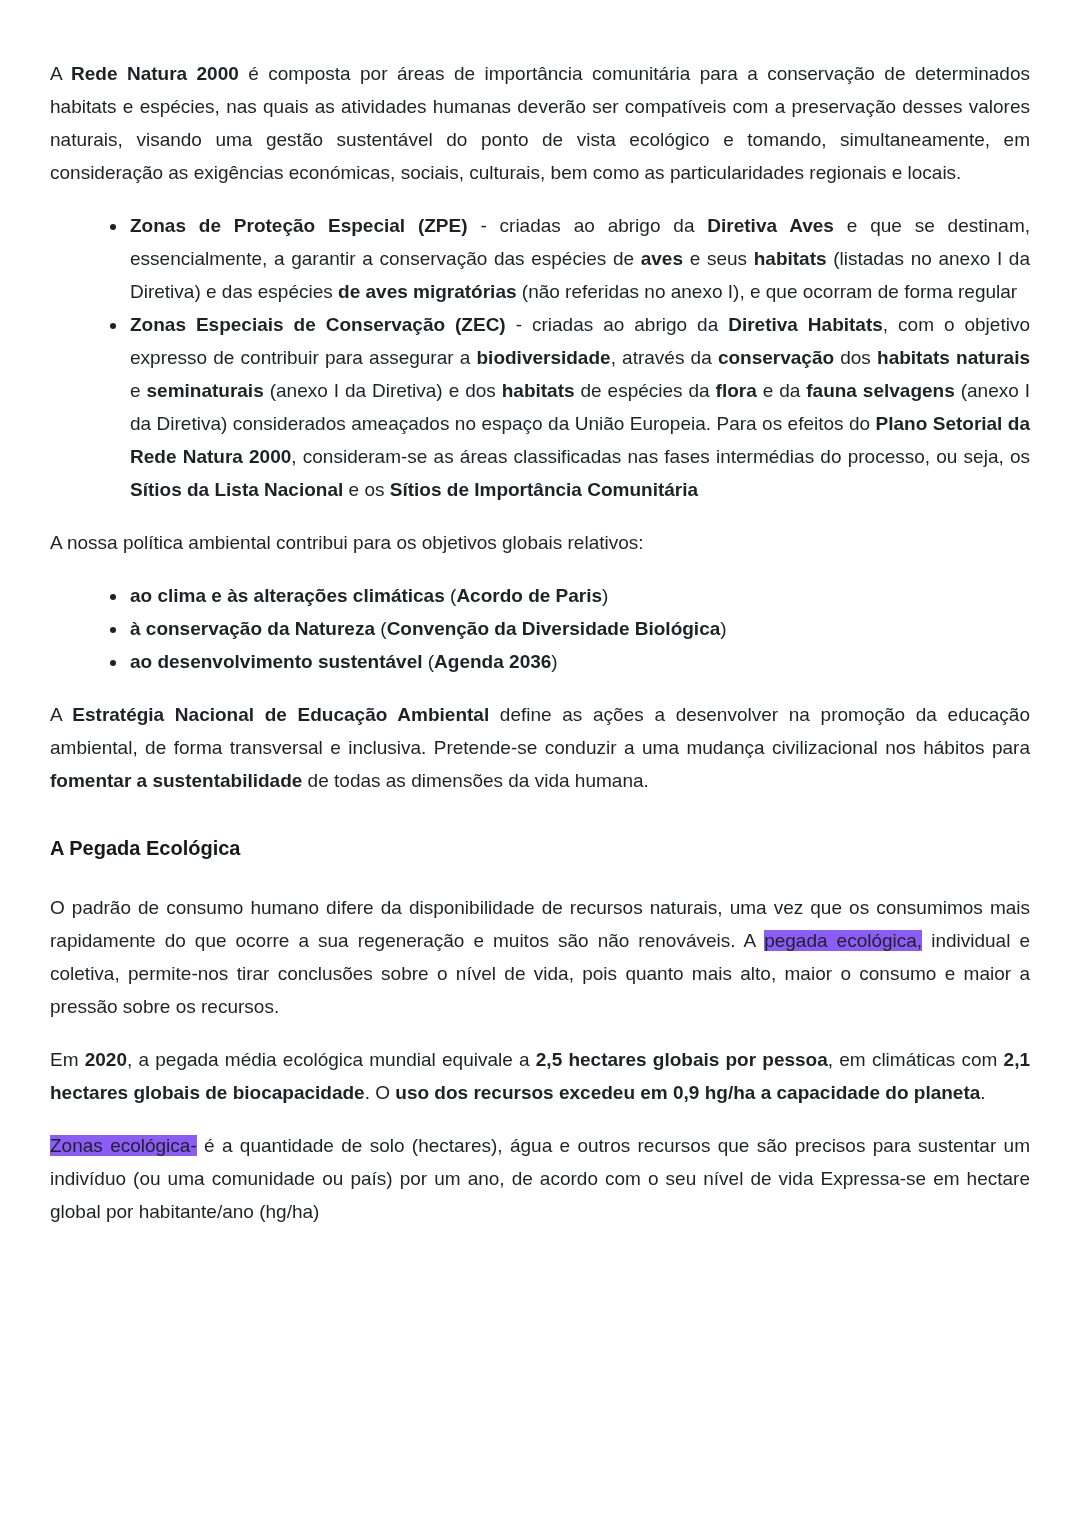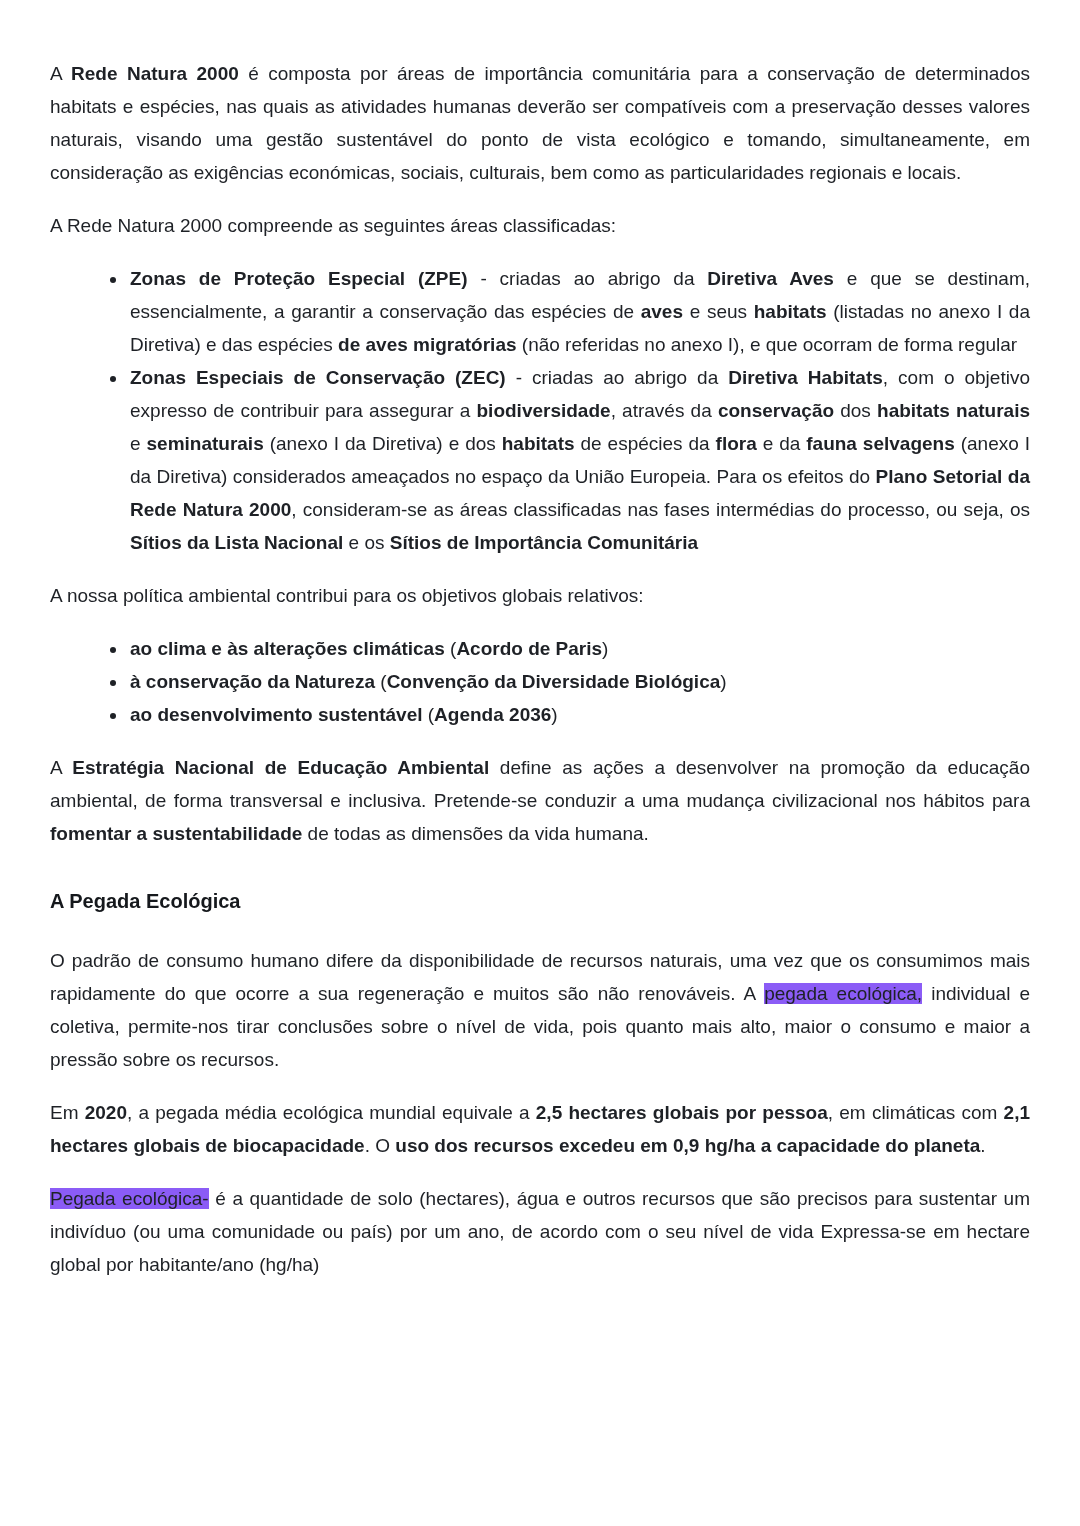--- a/index.html
+++ b/index.html
@@ -42,21 +42,20 @@
   .b { font-weight: 700; }
   .hl { background: #8b5cf6; }
 </style>
 </head>
 <body>
 
 <div class="page">
 
   <p><span>A </span><span class="b">Rede Natura 2000</span><span> é composta por áreas de importância comunitária para a conservação de determinados habitats e espécies, nas quais as atividades humanas deverão ser compatíveis com a preservação desses valores naturais, visando uma gestão sustentável do ponto de vista ecológico e tomando, simultaneamente, em consideração as exigências económicas, sociais, culturais, bem como as particularidades regionais e locais.</span></p>
 
-  <p><span>A Rede Natura 2000 compreende as seguintes áreas classificadas:</span></p>
 
   <ul>
     <li><span class="b">Zonas de Proteção Especial (ZPE)</span><span> - criadas ao abrigo da </span><span class="b">Diretiva Aves</span><span> e que se destinam, essencialmente, a garantir a conservação das espécies de </span><span class="b">aves</span><span> e seus </span><span class="b">habitats</span><span> (listadas no anexo I da Diretiva) e das espécies </span><span class="b">de aves migratórias</span><span> (não referidas no anexo I), e que ocorram de forma regular</span></li>
     <li><span class="b">Zonas Especiais de Conservação (ZEC)</span><span> - criadas ao abrigo da </span><span class="b">Diretiva Habitats</span><span>, com o objetivo expresso de contribuir para assegurar a </span><span class="b">biodiversidade</span><span>, através da </span><span class="b">conservação</span><span> dos </span><span class="b">habitats naturais</span><span> e </span><span class="b">seminaturais</span><span> (anexo I da Diretiva) e dos </span><span class="b">habitats</span><span> de espécies da </span><span class="b">flora</span><span> e da </span><span class="b">fauna selvagens</span><span> (anexo I da Diretiva) considerados ameaçados no espaço da União Europeia. Para os efeitos do </span><span class="b">Plano Setorial da Rede Natura 2000</span><span>, consideram-se as áreas classificadas nas fases intermédias do processo, ou seja, os </span><span class="b">Sítios da Lista Nacional</span><span> e os </span><span class="b">Sítios de Importância Comunitária</span></li>
   </ul>
 
   <p><span>A nossa política ambiental contribui para os objetivos globais relativos:</span></p>
 
   <ul>
     <li><span class="b">ao clima e às alterações climáticas</span><span> (</span><span class="b">Acordo de Paris</span><span>)</span></li>
@@ -65,15 +64,15 @@
   </ul>
 
   <p><span>A </span><span class="b">Estratégia Nacional de Educação Ambiental</span><span> define as ações a desenvolver na promoção da educação ambiental, de forma transversal e inclusiva. Pretende-se conduzir a uma mudança civilizacional nos hábitos para </span><span class="b">fomentar a sustentabilidade</span><span> de todas as dimensões da vida humana.</span></p>
 
   <h1>A Pegada Ecológica</h1>
 
   <p><span>O padrão de consumo humano difere da disponibilidade de recursos naturais, uma vez que os consumimos mais rapidamente do que ocorre a sua regeneração e muitos são não renováveis. A </span><span class="hl">pegada ecológica,</span><span> individual e coletiva, permite-nos tirar conclusões sobre o nível de vida, pois quanto mais alto, maior o consumo e maior a pressão sobre os recursos.</span></p>
 
   <p><span>Em </span><span class="b">2020</span><span>, a pegada média ecológica mundial equivale a </span><span class="b">2,5 hectares globais por pessoa</span><span>, em climáticas com </span><span class="b">2,1 hectares globais de biocapacidade</span><span>. O </span><span class="b">uso dos recursos excedeu em 0,9 hg/ha a capacidade do planeta</span><span>.</span></p>
 
-  <p><span class="hl">Pegada ecológica-</span><span> é a quantidade de solo (hectares), água e outros recursos que são precisos para sustentar um indivíduo (ou uma comunidade ou país) por um ano, de acordo com o seu nível de vida Expressa-se em hectare global por habitante/ano (hg/ha)</span></p>
+  <p><span class="hl">Zonas ecológica-</span><span> é a quantidade de solo (hectares), água e outros recursos que são precisos para sustentar um indivíduo (ou uma comunidade ou país) por um ano, de acordo com o seu nível de vida Expressa-se em hectare global por habitante/ano (hg/ha)</span></p>
 
 </div>
 
 </body></html>

